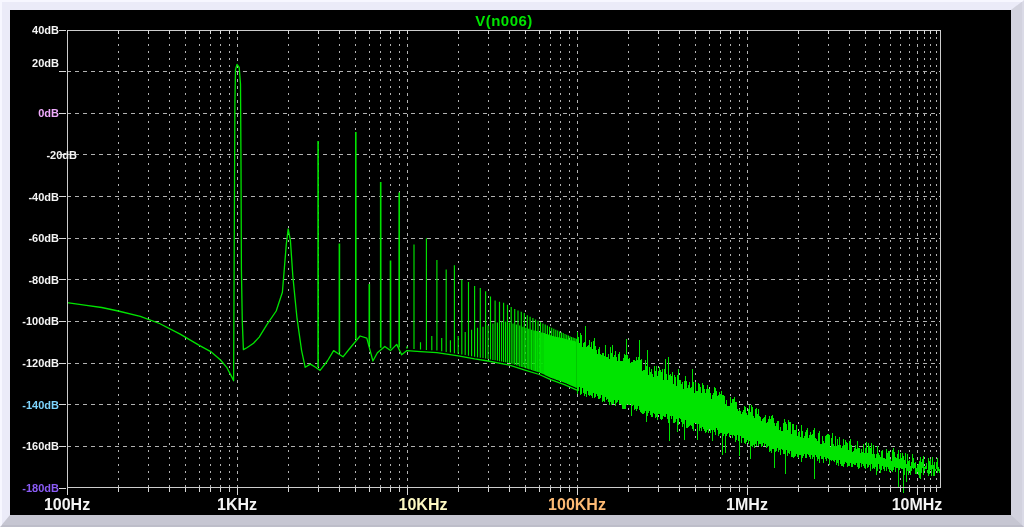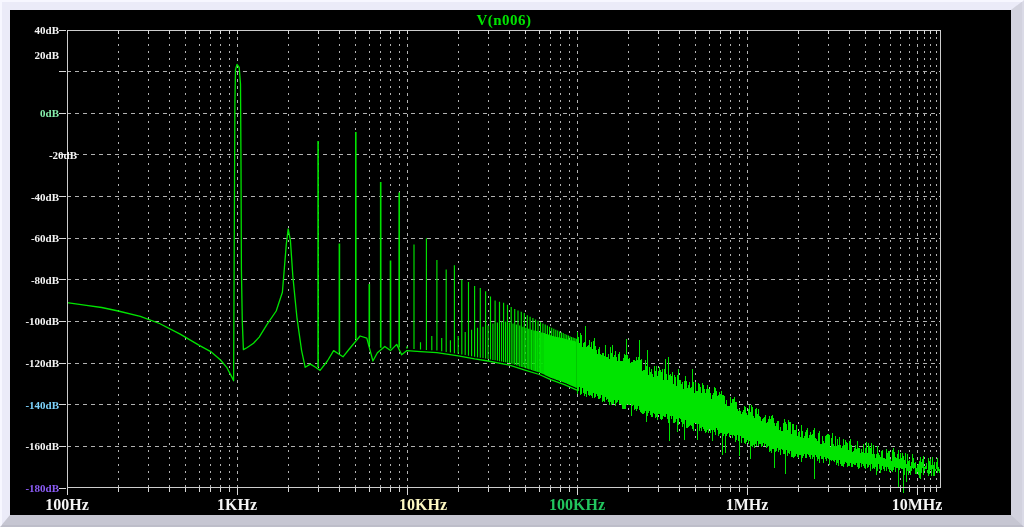--- a/index.html
+++ b/index.html
@@ -1,19 +1,19 @@
 <!DOCTYPE html>
 <html><head>
 <meta charset="utf-8">
 <style>
   html,body{margin:0;padding:0;background:#555;}
   .window{
     position:relative;width:1024px;height:527px;box-sizing:border-box;
     background:#000;overflow:hidden;
-    font-family:Liberation Serif, serif;
+    font-family:Liberation Sans, sans-serif;
   }
   .frame{
     position:absolute;inset:0;box-sizing:border-box;pointer-events:none;
     border-style:solid;border-width:10px 13px 12px 10px;
     border-top-color:#ebebf8;border-left-color:#ebebf8;
     border-right-color:#d2d2de;border-bottom-color:#c6c6d2;
     z-index:5;
   }
   .frame-outer{
     position:absolute;inset:0;box-sizing:border-box;pointer-events:none;
@@ -49,36 +49,36 @@
         <path d="M170 0V458M340 0V458M510 0V458M680 0V458M850 0V458" stroke="#b2b2b2" fill="none" stroke-width="1" stroke-dasharray="3 4" shape-rendering="crispEdges"></path>
         <path d="M510.5 301.5V364.2M511.5 306.7V361.0M512.5 312.5V356.8M513.5 302.6V364.7M514.5 304.8V363.9M515.5 317.2V357.8M516.5 313.2V363.3M517.5 312.4V366.1M518.5 295.8V363.6M519.5 316.8V366.7M520.5 316.2V361.0M521.5 315.3V364.5M522.5 310.3V366.2M523.5 316.6V364.5M524.5 311.9V365.6M525.5 318.7V368.1M526.5 310.8V362.7M527.5 307.8V367.9M528.5 315.8V366.5M529.5 319.9V364.3M530.5 323.6V365.7M531.5 318.6V368.5M532.5 317.3V368.5M533.5 324.4V368.4M534.5 324.7V365.1M535.5 323.4V372.0M536.5 323.4V370.6M537.5 325.9V371.6M538.5 315.3V367.2M539.5 327.3V369.7M540.5 326.5V368.5M541.5 324.1V372.2M542.5 328.5V374.8M543.5 317.2V372.2M544.5 322.6V375.1M545.5 315.0V374.4M546.5 327.0V373.7M547.5 325.3V369.7M548.5 321.4V376.1M549.5 326.7V372.5M550.5 330.5V371.5M551.5 323.5V370.4M552.5 322.3V373.8M553.5 330.6V374.1M554.5 331.0V374.5M555.5 331.4V378.8M556.5 328.3V378.6M557.5 323.8V378.6M558.5 325.4V378.9M559.5 308.6V374.7M560.5 324.7V373.6M561.5 328.8V375.2M562.5 328.3V375.0M563.5 332.8V373.8M564.5 332.1V386.0M565.5 332.1V376.0M566.5 329.8V374.8M567.5 330.1V380.2M568.5 331.3V378.7M569.5 327.2V381.2M570.5 330.2V379.1M571.5 327.2V376.0M572.5 310.0V379.5M573.5 329.7V382.1M574.5 329.0V383.0M575.5 341.4V384.1M576.5 340.2V383.6M577.5 340.0V382.6M578.5 330.3V380.7M579.5 336.4V392.4M580.5 320.1V386.0M581.5 344.9V382.8M582.5 337.1V380.8M583.5 342.2V385.3M584.5 339.1V387.1M585.5 343.7V386.9M586.5 347.0V382.9M587.5 336.2V384.3M588.5 340.8V387.6M589.5 335.5V387.3M590.5 345.5V389.7M591.5 340.9V384.2M592.5 337.2V383.8M593.5 340.4V388.9M594.5 342.2V389.9M595.5 338.5V388.8M596.5 349.5V385.6M597.5 339.0V386.7M598.5 329.0V387.4M599.5 344.4V384.4M600.5 349.9V389.1M601.5 327.0V392.9M602.5 345.1V411.3M603.5 343.7V386.3M604.5 345.5V389.1M605.5 342.1V386.4M606.5 354.0V393.0M607.5 344.8V392.9M608.5 347.2V391.8M609.5 355.8V388.5M610.5 344.8V402.2M611.5 339.3V394.8M612.5 349.6V388.2M613.5 350.0V389.2M614.5 353.7V391.9M615.5 351.7V397.0M616.5 358.7V393.5M617.5 351.3V409.5M618.5 345.5V390.0M619.5 350.9V398.1M620.5 357.7V398.2M621.5 354.6V396.7M622.5 352.0V396.2M623.5 357.5V394.8M624.5 356.9V396.1M625.5 338.7V399.0M626.5 351.6V400.9M627.5 362.5V392.6M628.5 351.6V393.3M629.5 361.2V393.5M630.5 360.5V409.6M631.5 353.4V394.1M632.5 353.9V401.0M633.5 356.9V398.4M634.5 362.5V400.5M635.5 352.6V396.7M636.5 354.7V398.6M637.5 358.6V400.8M638.5 362.6V402.5M639.5 359.1V401.9M640.5 355.0V400.3M641.5 359.0V402.7M642.5 358.9V398.8M643.5 362.5V403.3M644.5 368.9V400.0M645.5 365.4V411.0M646.5 363.0V400.2M647.5 356.7V401.7M648.5 357.6V404.6M649.5 360.6V398.4M650.5 365.8V400.3M651.5 365.4V406.0M652.5 361.7V403.7M653.5 363.9V403.1M654.5 361.2V402.9M655.5 364.5V424.8M656.5 365.1V406.0M657.5 366.0V403.8M658.5 373.7V423.0M659.5 369.9V405.7M660.5 376.2V404.1M661.5 376.1V403.4M662.5 375.7V407.0M663.5 366.6V405.3M664.5 372.6V405.1M665.5 368.7V407.7M666.5 369.3V404.9M667.5 367.2V406.3M668.5 372.0V412.1M669.5 372.3V409.8M670.5 378.7V405.2M671.5 381.3V411.4M672.5 378.6V425.8M673.5 381.1V406.2M674.5 384.0V412.8M675.5 382.2V408.1M676.5 379.6V407.5M677.5 375.5V413.4M678.5 377.1V413.7M679.5 382.6V411.9M680.5 385.2V410.0M681.5 379.0V414.1M682.5 375.1V411.1M683.5 381.6V428.9M684.5 375.1V415.9M685.5 376.5V416.7M686.5 386.0V415.3M687.5 387.9V417.9M688.5 379.1V414.4M689.5 377.7V416.0M690.5 383.5V410.8M691.5 378.7V415.9M692.5 386.1V413.7M693.5 387.0V414.2M694.5 390.5V417.4M695.5 389.1V416.1M696.5 388.4V413.3M697.5 386.7V416.3M698.5 385.0V413.6M699.5 392.6V417.9M700.5 391.5V417.2M701.5 389.2V416.3M702.5 385.8V422.1M703.5 389.2V421.0M704.5 386.0V422.6M705.5 384.7V418.7M706.5 387.7V418.6M707.5 392.6V437.7M708.5 396.2V422.1M709.5 392.5V420.9M710.5 391.4V418.2M711.5 391.2V422.3M712.5 399.9V419.7M713.5 397.3V424.9M714.5 400.9V419.4M715.5 400.9V419.8M716.5 393.0V423.9M717.5 388.9V424.4M718.5 391.7V443.5M719.5 394.1V419.6M720.5 399.7V425.9M721.5 390.0V422.8M722.5 392.1V424.2M723.5 392.4V421.0M724.5 404.1V426.6M725.5 393.7V427.0M726.5 394.1V427.7M727.5 399.9V427.3M728.5 399.8V425.5M729.5 395.2V424.3M730.5 406.2V426.6M731.5 401.7V427.9M732.5 400.9V425.1M733.5 407.0V424.8M734.5 394.9V432.4M735.5 400.8V428.3M736.5 408.1V425.5M737.5 405.6V423.8M738.5 401.8V428.1M739.5 399.5V428.2M740.5 398.2V424.3M741.5 407.8V425.1M742.5 404.6V427.1M743.5 402.0V428.9M744.5 405.2V424.8M745.5 404.3V429.2M746.5 400.3V426.9M747.5 397.7V449.2M748.5 408.0V424.9M749.5 408.9V426.5M750.5 410.7V430.9M751.5 403.1V428.7M752.5 401.2V432.5M753.5 413.5V426.1M754.5 414.1V429.2M755.5 406.4V428.9M756.5 411.2V433.4M757.5 413.1V427.1M758.5 405.9V429.2M759.5 404.7V431.0M760.5 404.1V427.8M761.5 403.5V428.6M762.5 404.9V434.7M763.5 416.5V429.6M764.5 408.1V430.6M765.5 403.3V430.3M766.5 413.6V430.6M767.5 415.9V432.3M768.5 405.8V429.6M769.5 416.2V434.8M770.5 409.0V432.9M771.5 414.5V435.9M772.5 406.9V430.4M773.5 414.7V434.1M774.5 417.5V435.8M775.5 415.9V435.7M776.5 409.0V436.5M777.5 415.0V433.6M778.5 410.4V432.0M779.5 411.8V432.7M780.5 413.0V436.6M781.5 420.3V436.2M782.5 410.7V436.0M783.5 408.8V432.9M784.5 415.4V436.8M785.5 422.1V436.9M786.5 421.3V433.5M787.5 417.6V435.3M788.5 414.6V434.6M789.5 418.9V432.6M790.5 410.9V436.8M791.5 417.9V438.6M792.5 417.9V437.7M793.5 423.4V433.4M794.5 418.5V436.9M795.5 421.9V433.9M796.5 414.1V436.0M797.5 422.6V437.5M798.5 417.6V439.3M799.5 412.4V434.1M800.5 423.1V438.0M801.5 413.4V437.1M802.5 415.7V434.8M803.5 417.7V441.0M804.5 412.6V434.0M805.5 423.7V438.8M806.5 415.2V438.3M807.5 424.0V438.8M808.5 427.5V437.0M809.5 423.8V444.6M810.5 415.9V441.0M811.5 423.4V434.4M812.5 425.3V439.3M813.5 426.9V442.6M814.5 421.4V439.6M815.5 419.5V436.0M816.5 428.0V438.9M817.5 427.7V440.5M818.5 428.9V437.2M819.5 418.5V441.2M820.5 423.0V437.3M821.5 421.1V439.3M822.5 420.7V442.1M823.5 428.8V439.5M824.5 431.4V440.6M825.5 420.0V442.1M826.5 418.2V439.9M827.5 422.0V437.4M828.5 426.9V441.7M829.5 427.9V438.3M830.5 423.6V437.9M831.5 419.6V457.1M832.5 428.7V440.1M833.5 422.9V438.0M834.5 427.8V439.2M835.5 422.5V438.7M836.5 426.1V462.9M837.5 430.2V444.9M838.5 423.0V438.3M839.5 433.9V451.6M840.5 424.3V441.0M841.5 431.4V444.8M842.5 430.2V441.3M843.5 435.7V445.0M844.5 431.6V440.5M845.5 423.6V437.5M846.5 427.5V439.0M847.5 433.0V437.7M848.5 431.9V443.8M849.5 437.6V444.3M850.5 434.6V441.8M851.5 434.0V444.5M852.5 431.4V447.8M853.5 427.1V448.7M854.5 432.4V443.0M855.5 429.3V438.4M856.5 425.6V445.4M857.5 436.7V441.0M858.5 435.7V439.2M859.5 433.1V439.0M860.5 439.9V442.6M861.5 427.9V445.5M862.5 431.0V443.7M863.5 428.7V439.8M864.5 435.2V445.6M865.5 426.5V438.7M866.5 435.3V446.3M867.5 432.0V445.5M868.5 438.8V441.1M869.5 432.0V438.9M870.5 428.0V442.5M871.5 436.9V441.2M872.5 439.1V443.2M873.5 434.8V439.7" stroke="#00e400" fill="none" stroke-width="1.1" shape-rendering="crispEdges"></path>
         <path d="M251.1 336.9L251.1 111.0M272.4 322.4L272.4 213.4M288.8 309.1L288.8 102.0M302.3 315.4L302.3 254.0M313.7 317.8L313.7 152.0M323.5 318.5L323.5 230.5M332.2 317.6L332.2 162.4M340.0 318.5L340.0 316.4" stroke="#00e400" fill="none" stroke-width="1.6"></path>
         <path d="M347.0 319.1L347.0 214.4M353.5 319.6L353.5 312.3M359.4 319.9L359.4 208.2M364.8 320.3L364.8 306.0M369.9 320.6L369.9 230.0M374.7 321.3L374.7 308.1M379.2 322.0L379.2 239.4M383.4 322.6L383.4 310.2M387.4 323.2L387.4 235.2M391.2 323.7L391.2 306.0M394.8 324.4L394.8 249.8M398.2 325.1L398.2 301.9M401.5 325.7L401.5 251.9M404.6 326.3L404.6 299.8M407.6 326.8L407.6 256.1M410.5 327.3L410.5 297.7M413.3 327.7L413.3 258.1M416.0 328.1L416.0 296.7M418.6 328.5L418.6 261.3M421.1 328.9L421.1 295.6M423.5 329.4L423.5 266.5M425.9 329.9L425.9 293.5M428.1 330.3L428.1 270.6M430.4 330.7L430.4 292.5M432.5 331.2L432.5 271.7M434.6 331.6L434.6 291.5M436.6 332.0L436.6 272.7M438.6 332.3L438.6 291.5M440.5 332.7L440.5 274.8M442.4 333.1L442.4 292.5M444.2 333.7L444.2 276.9M446.0 334.2L446.0 293.5M447.7 334.8L447.7 279.0M449.4 335.3L449.4 294.6M451.0 335.8L451.0 280.4M452.7 336.4L452.7 295.6M454.3 336.9L454.3 281.7M455.8 337.3L455.8 296.7M457.3 337.8L457.3 283.1M458.8 338.3L458.8 297.7M460.3 338.7L460.3 285.2M461.7 339.2L461.7 298.7M463.1 339.6L463.1 286.7M464.5 340.1L464.5 299.8M465.9 340.5L465.9 287.9M467.2 340.9L467.2 300.4M468.5 341.3L468.5 289.4M469.8 341.7L469.8 301.0M471.0 342.1L471.0 290.8M472.3 342.5L472.3 301.9M473.5 343.0L473.5 292.1M474.7 343.6L474.7 302.5M475.9 344.1L475.9 293.5M477.1 344.6L477.1 303.1M478.2 345.2L478.2 294.6M479.3 345.7L479.3 303.9M480.4 346.2L480.4 295.6M481.5 346.7L481.5 304.6M482.6 347.2L482.6 296.7M483.7 347.7L483.7 305.2M484.7 348.0L484.7 297.7M485.7 348.4L485.7 306.0M486.8 348.8L486.8 298.7M487.8 349.2L487.8 306.4M488.8 349.5L488.8 299.8M489.7 349.9L489.7 306.9M490.7 350.2L490.7 300.6M491.7 350.6L491.7 307.3M492.6 350.9L492.6 301.4M493.5 351.2L493.5 307.7M494.4 351.6L494.4 302.3M495.3 351.9L495.3 308.1M496.2 352.2L496.2 303.1M497.1 352.6L497.1 308.5M498.0 352.9L498.0 303.9M498.9 353.2L498.9 308.9M499.7 353.6L499.7 304.8M500.6 354.0L500.6 309.4M501.4 354.3L501.4 305.6M502.2 354.7L502.2 309.8M503.0 355.1L503.0 306.2M503.8 355.4L503.8 310.2M504.6 355.7L504.6 306.9M505.4 356.1L505.4 310.6M506.2 356.4L506.2 307.5M507.0 356.8L507.0 311.0M507.8 357.1L507.8 308.1M508.5 357.4L508.5 311.4M509.3 357.8L509.3 308.7" stroke="#00e400" fill="none" stroke-width="1.15"></path>
         <path d="M0.0 272.7L19.4 275.4L34.7 277.5L51.2 281.0L73.3 286.3L92.5 293.5L112.7 303.9L132.3 315.4L143.7 321.6L153.5 330.0L159.7 337.3L164.6 346.6L166.6 350.8L167.9 72.9L168.5 39.6L170.0 34.4L172.2 37.5L173.5 54.1L174.0 135.3L174.4 239.4L175.3 291.5L176.4 319.6L180.3 317.5L186.5 313.3L192.2 307.1L199.9 294.6L209.2 281.0L215.4 262.3L219.3 214.4L221.2 198.8L223.4 210.3L225.8 245.7L229.9 287.3L234.6 320.6L238.2 337.3L243.3 334.1L248.6 337.3L253.1 340.4L260.4 331.0L266.6 320.6L276.0 326.8L282.7 318.5L293.1 306.0L299.8 308.1L305.9 331.0L310.4 322.7L317.8 316.4L323.5 320.6L329.7 314.4L334.6 324.8L340.0 320.6L353.5 321.6L369.9 322.7L391.2 325.8L407.6 328.9L421.1 331.0L442.4 335.2L458.8 340.4L472.3 344.5L483.7 349.7L498.0 354.9L510.0 360.2" stroke="#00e400" fill="none" stroke-width="1.3" stroke-linejoin="round"></path>
         <path d="M0.5 0.5H873.5V457.5H0.5Z" stroke="#cdcdcd" fill="none" stroke-width="1" shape-rendering="crispEdges"></path>
         <path d="M-8 458.0H-1M-8 416.4H-1M-8 374.7H-1M-8 333.1H-1M-8 291.5H-1M-8 249.8H-1M-8 208.2H-1M-8 166.5H-1M-8 124.9H-1M-8 83.3H-1M-8 41.6H-1M-8 0.0H-1M0 458v7M0 0v4M170 458v7M170 0v4M340 458v7M340 0v4M510 458v7M510 0v4M680 458v7M680 0v4M850 458v7M850 0v4M51.2 458v4M51.2 0v4M81.1 458v4M81.1 0v4M102.4 458v4M102.4 0v4M118.8 458v4M118.8 0v4M132.3 458v4M132.3 0v4M143.7 458v4M143.7 0v4M153.5 458v4M153.5 0v4M162.2 458v4M162.2 0v4M221.2 458v4M221.2 0v4M251.1 458v4M251.1 0v4M272.4 458v4M272.4 0v4M288.8 458v4M288.8 0v4M302.3 458v4M302.3 0v4M313.7 458v4M313.7 0v4M323.5 458v4M323.5 0v4M332.2 458v4M332.2 0v4M391.2 458v4M391.2 0v4M421.1 458v4M421.1 0v4M442.4 458v4M442.4 0v4M458.8 458v4M458.8 0v4M472.3 458v4M472.3 0v4M483.7 458v4M483.7 0v4M493.5 458v4M493.5 0v4M502.2 458v4M502.2 0v4M561.2 458v4M561.2 0v4M591.1 458v4M591.1 0v4M612.4 458v4M612.4 0v4M628.8 458v4M628.8 0v4M642.3 458v4M642.3 0v4M653.7 458v4M653.7 0v4M663.5 458v4M663.5 0v4M672.2 458v4M672.2 0v4M731.2 458v4M731.2 0v4M761.1 458v4M761.1 0v4M782.4 458v4M782.4 0v4M798.8 458v4M798.8 0v4M812.3 458v4M812.3 0v4M823.7 458v4M823.7 0v4M833.5 458v4M833.5 0v4M842.2 458v4M842.2 0v4M857.0 458v4M857.0 0v4M863.5 458v4M863.5 0v4M869.4 458v4M869.4 0v4" stroke="#d8d8d8" fill="none" stroke-width="1" shape-rendering="crispEdges"></path>
       </svg>
     <div id="ylabels">
         <div class="ylab" style="top: 12px; color: rgb(245, 245, 245);">40dB</div>
-        <div class="ylab" style="top: 37px; color: rgb(245, 245, 245);">20dB</div>
-        <div class="ylab" style="top: 95.2727px; color: #86efac;">0dB</div>
+        <div class="ylab" style="top: 45px; color: rgb(245, 245, 245);">20dB</div>
+        <div class="ylab" style="top: 95.2727px; color: #f0abfc;">0dB</div>
         <div class="ylab" style="top: 136.909px; color: rgb(245, 245, 245); padding-left: 18px;">-20dB</div>
         <div class="ylab" style="top: 178.545px; color: rgb(245, 245, 245);">-40dB</div>
         <div class="ylab" style="top: 220.182px; color: rgb(245, 245, 245);">-60dB</div>
         <div class="ylab" style="top: 261.818px; color: rgb(245, 245, 245);">-80dB</div>
         <div class="ylab" style="top: 303.455px; color: rgb(245, 245, 245);">-100dB</div>
         <div class="ylab" style="top: 345.091px; color: rgb(245, 245, 245);">-120dB</div>
         <div class="ylab" style="top: 386.727px; color: #7dd3fc;">-140dB</div>
         <div class="ylab" style="top: 428.364px; color: rgb(245, 245, 245);">-160dB</div>
         <div class="ylab" style="top: 470px; color: #8b5cf6;">-180dB</div>
       </div>
     <div id="xlabels">
         <div class="xlab" style="left: 12px; color: rgb(245, 245, 245);">100Hz</div>
         <div class="xlab" style="left: 182px; color: rgb(245, 245, 245);">1KHz</div>
         <div class="xlab" style="left: 368px; color: #fef9c3;">10KHz</div>
-        <div class="xlab" style="left: 522px; color: #22c55e;">100KHz</div>
+        <div class="xlab" style="left: 522px; color: #fdba74;">100KHz</div>
         <div class="xlab" style="left: 692px; color: rgb(245, 245, 245);">1MHz</div>
         <div class="xlab" style="left: 862px; color: rgb(245, 245, 245);">10MHz</div>
       </div>
   </div>
   <div class="frame"></div>
   <div class="frame-outer"></div>
 </div>
 
 </body></html>

